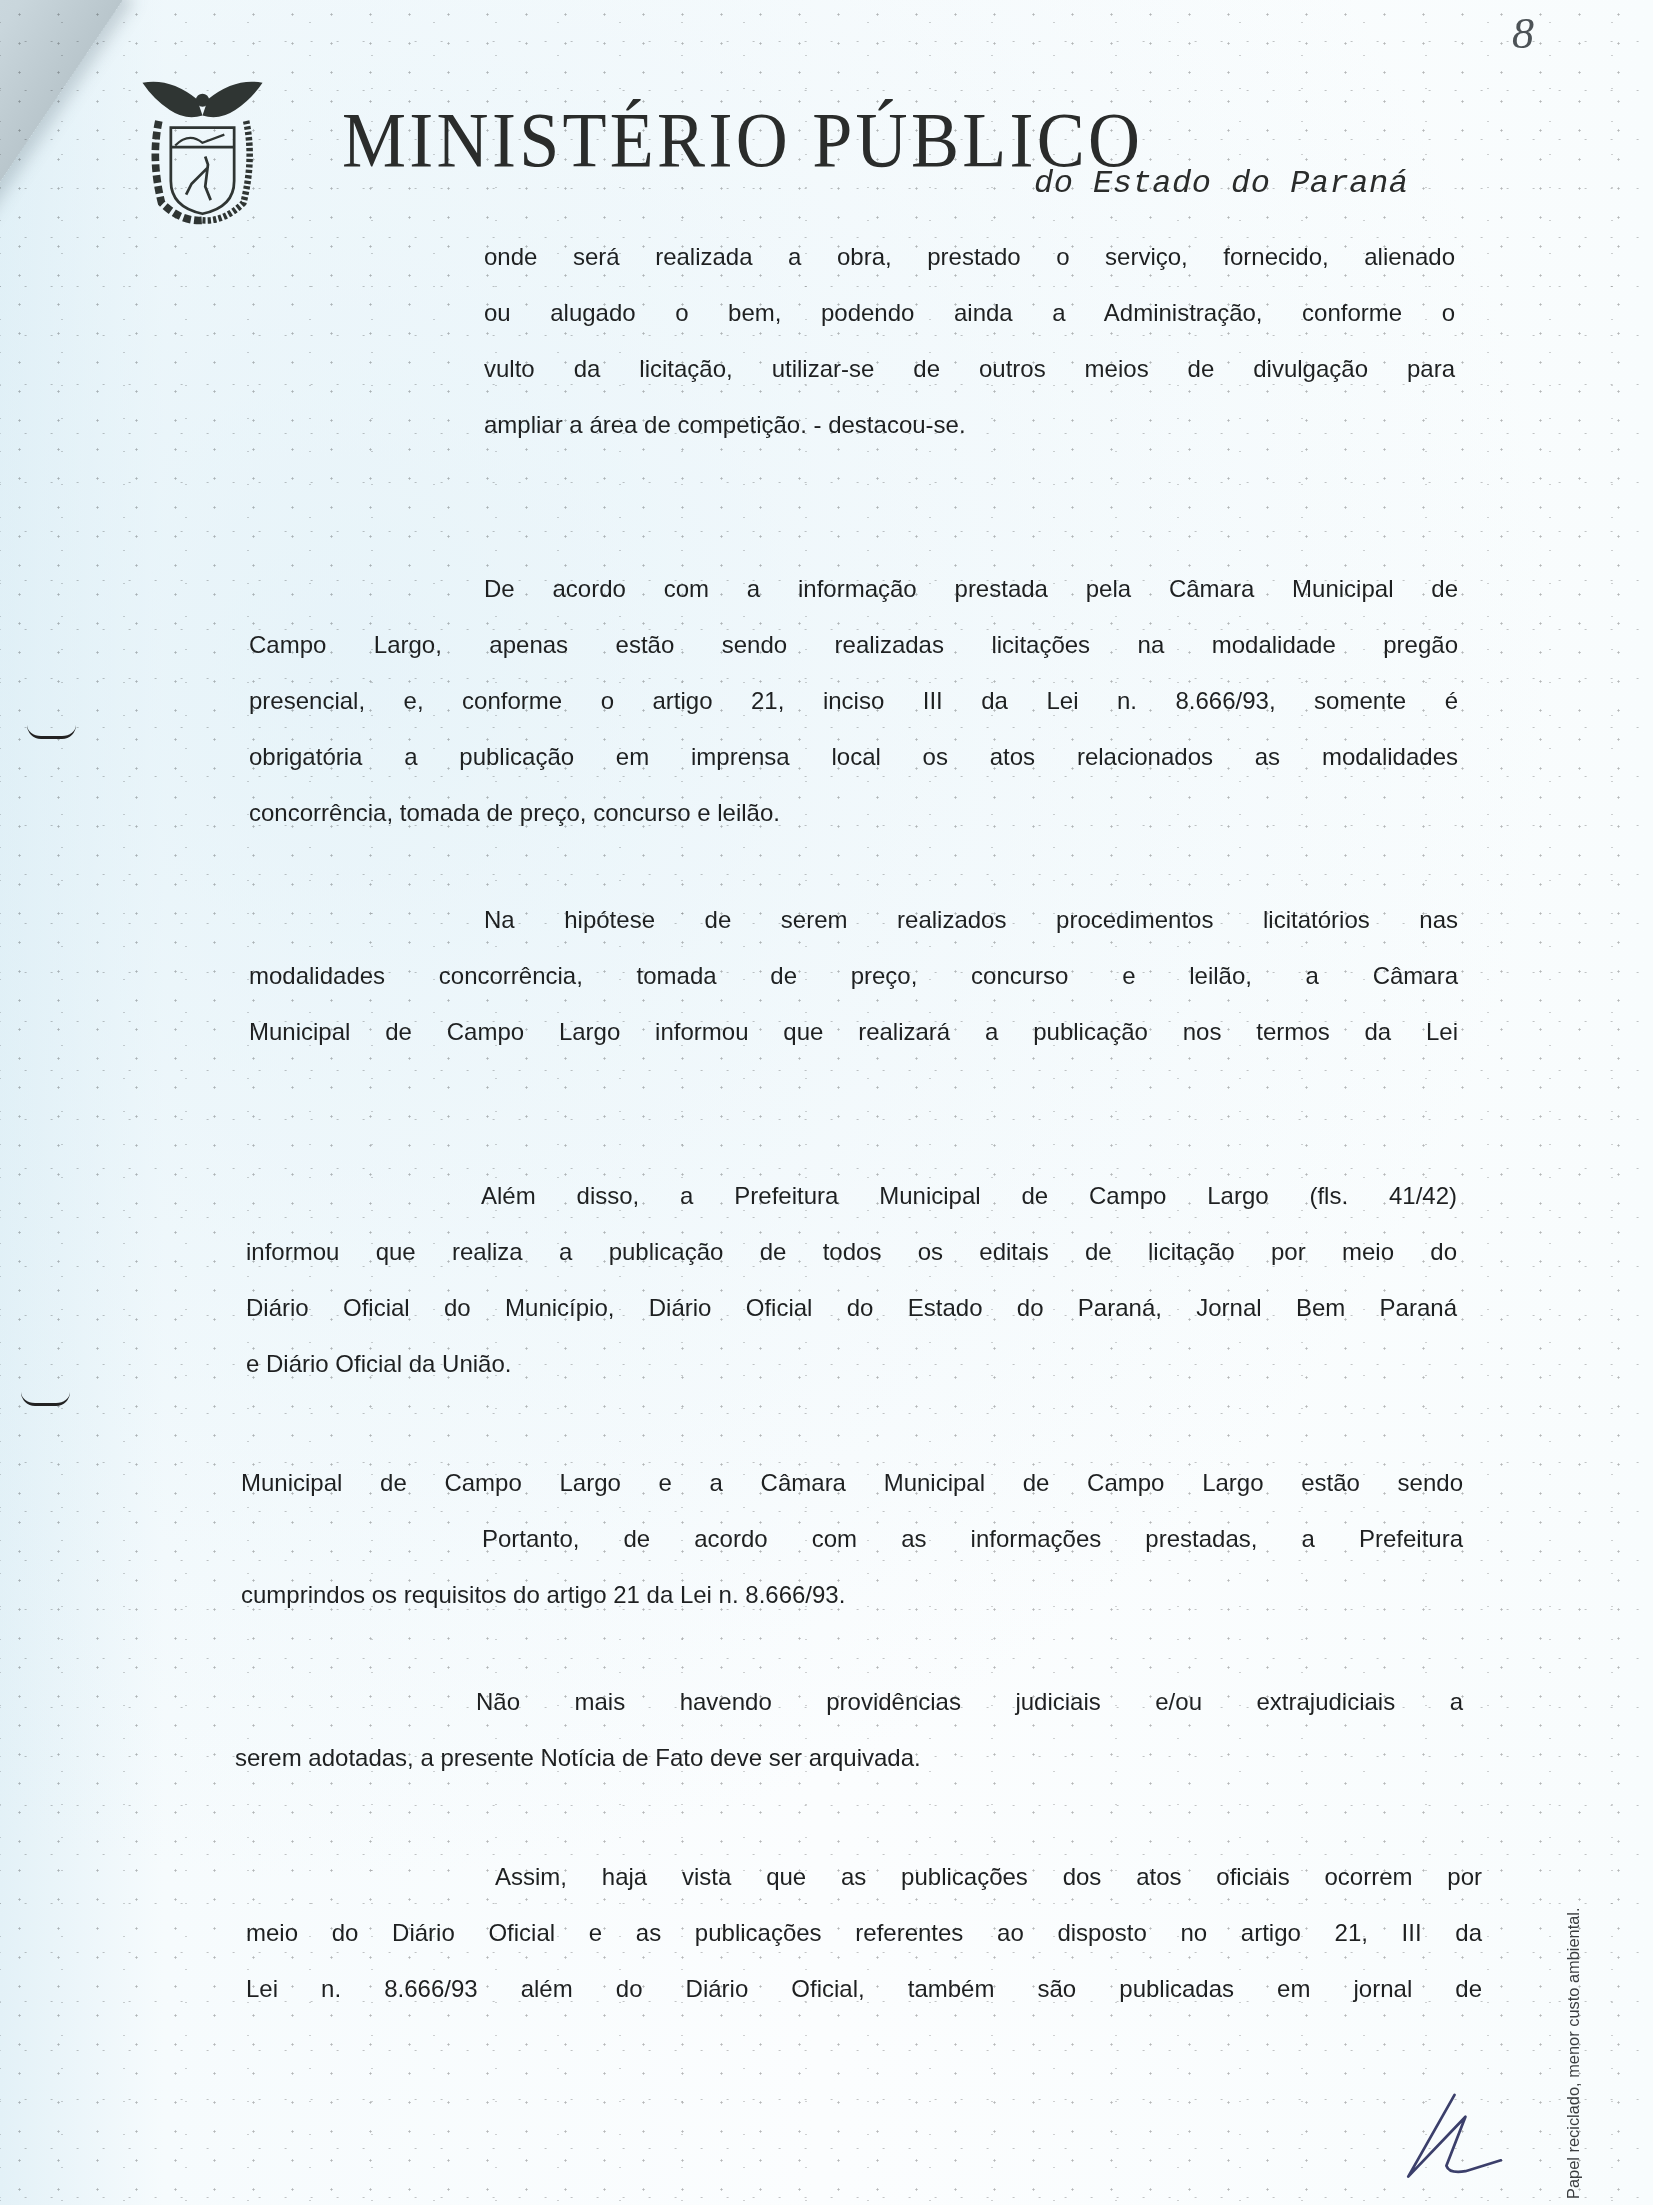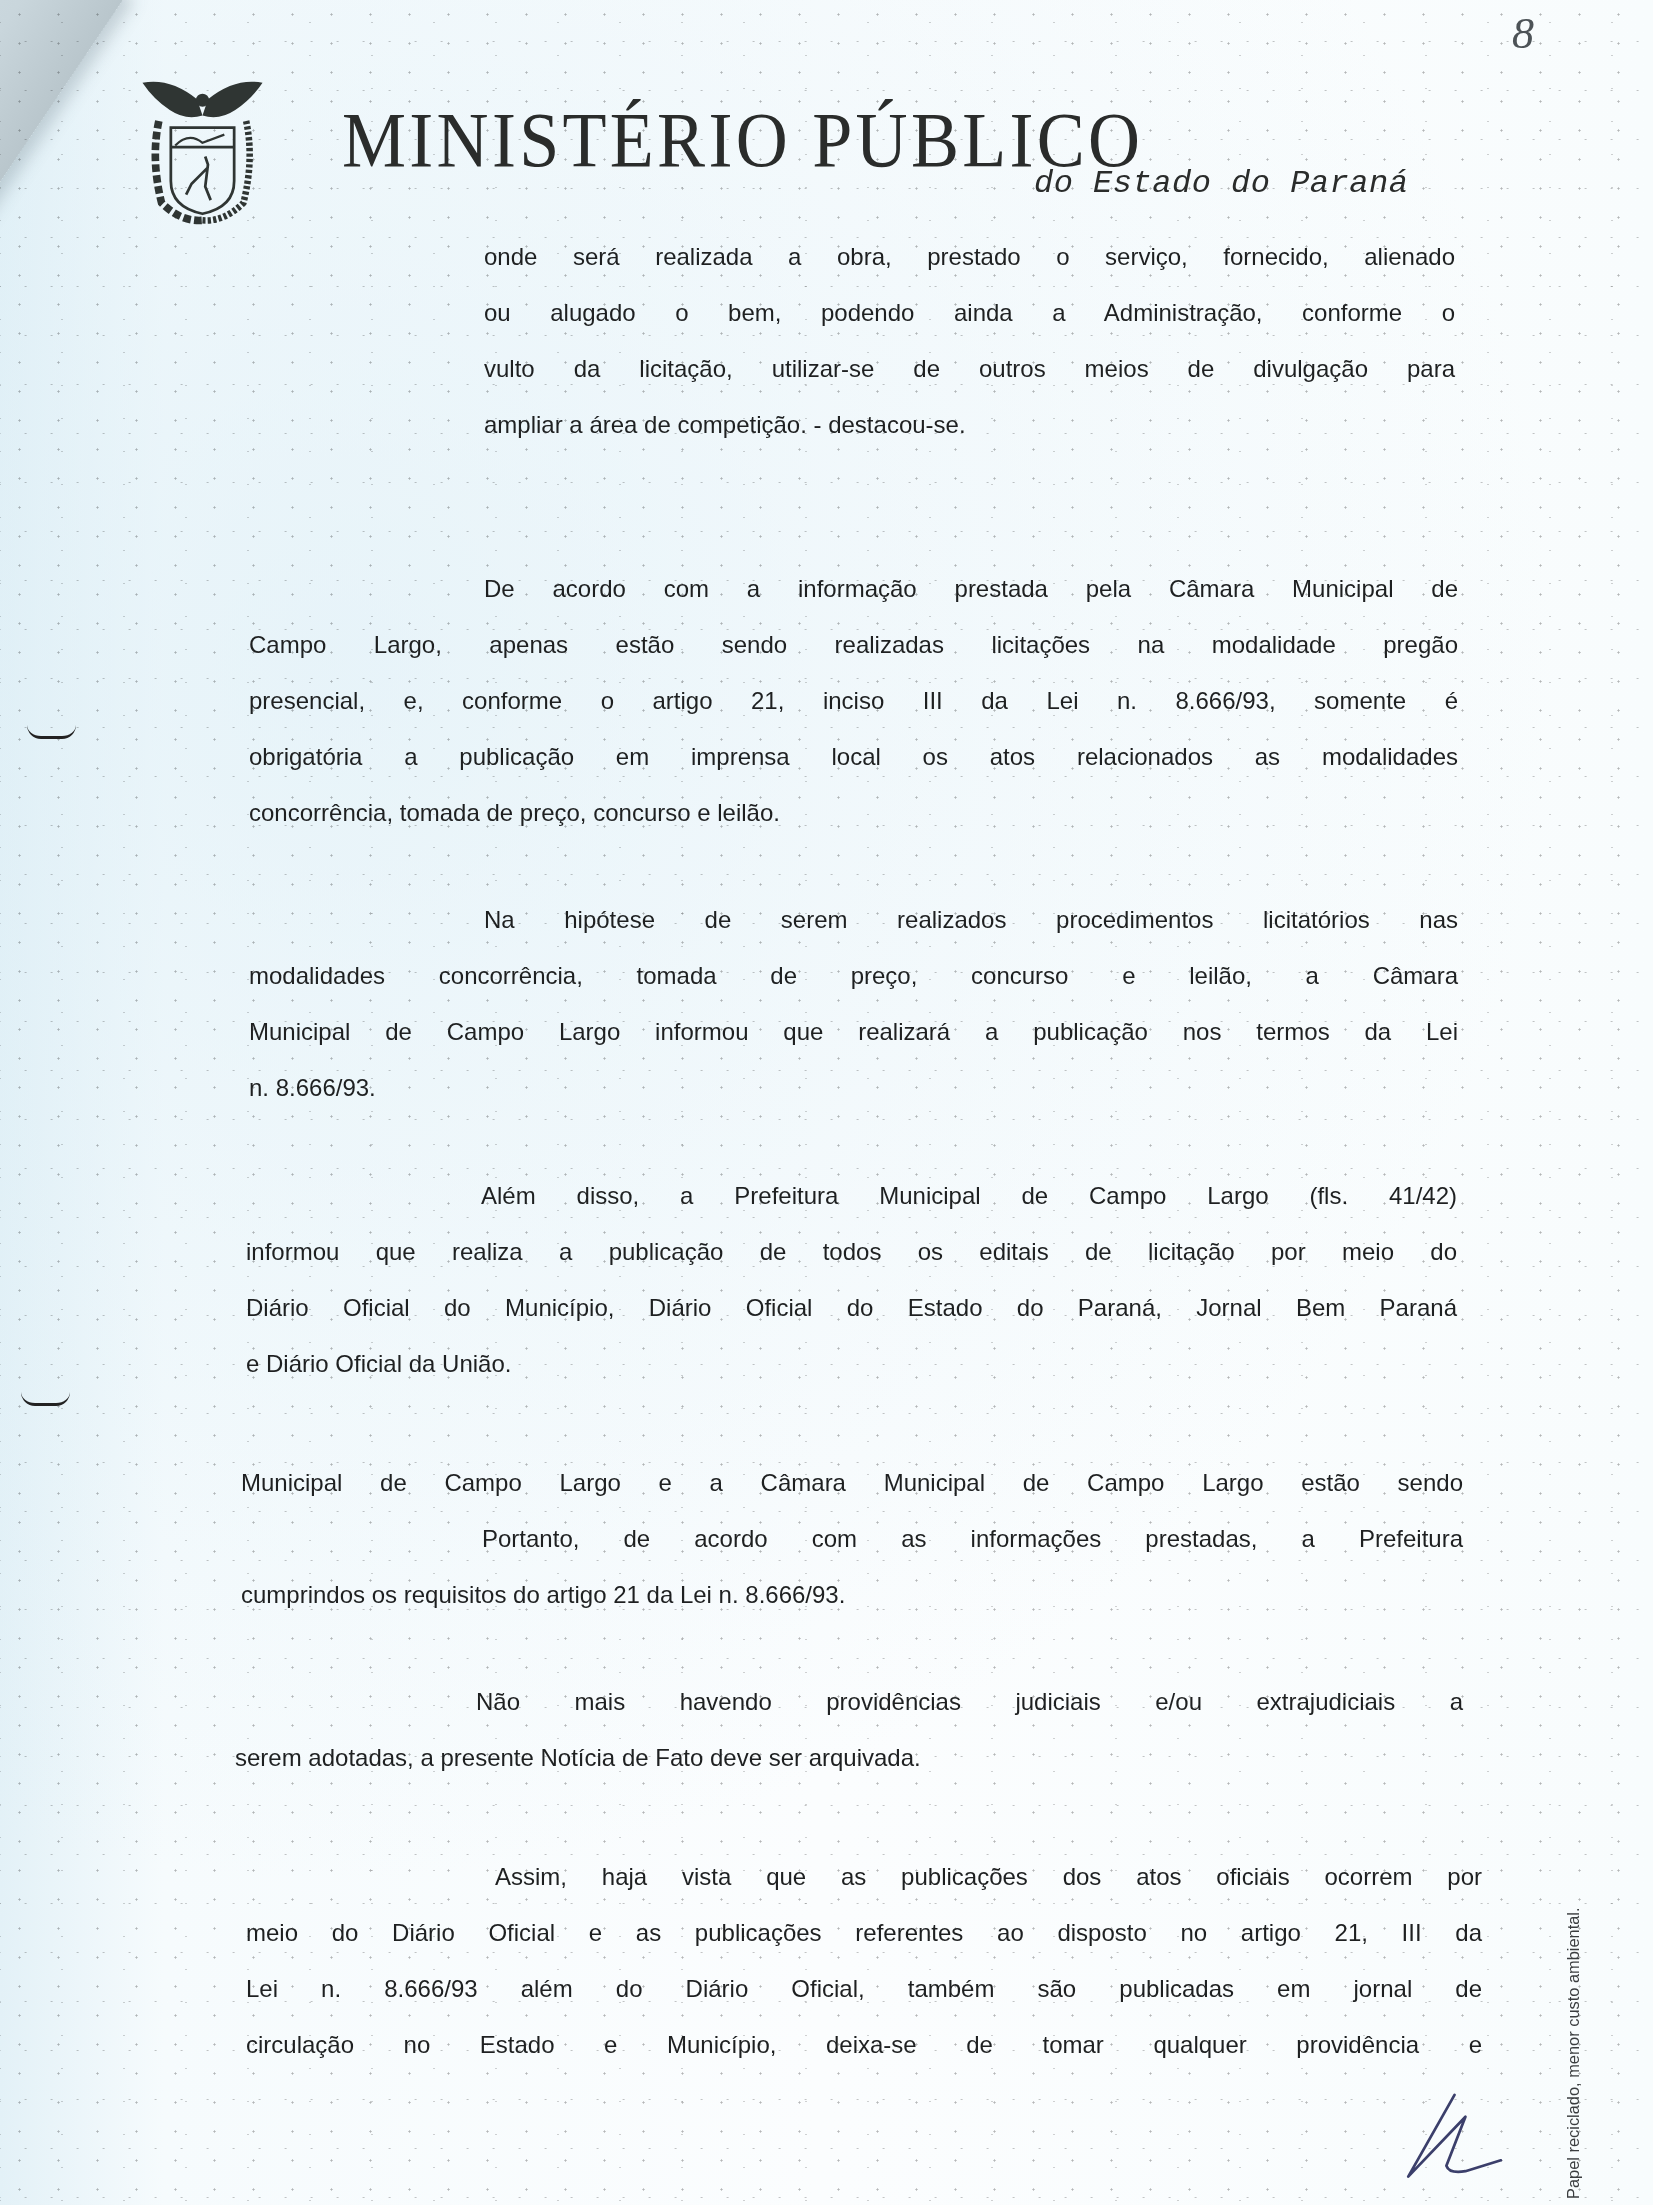--- a/index.html
+++ b/index.html
@@ -172,21 +172,20 @@
   <span class="p-line">Campo Largo, apenas estão sendo realizadas licitações na modalidade pregão</span>
   <span class="p-line">presencial, e, conforme o artigo 21, inciso III da Lei n. 8.666/93, somente é</span>
   <span class="p-line">obrigatória a publicação em imprensa local os atos relacionados as modalidades</span>
   <span class="p-line last">concorrência, tomada de preço, concurso e leilão.</span>
 </div>
 
 <div class="text-block" style="left:249px; top:892px; width:1209px;">
   <span class="p-line" style="padding-left:235px;">Na hipótese de serem realizados procedimentos licitatórios nas</span>
   <span class="p-line">modalidades concorrência, tomada de preço, concurso e leilão, a Câmara</span>
   <span class="p-line">Municipal de Campo Largo informou que realizará a publicação nos termos da Lei</span>
-  <span class="p-line last">n. 8.666/93.</span>
 </div>
 
 <div class="text-block" style="left:246px; top:1168px; width:1211px;">
   <span class="p-line" style="padding-left:235px;">Além disso, a Prefeitura Municipal de Campo Largo (fls. 41/42)</span>
   <span class="p-line">informou que realiza a publicação de todos os editais de licitação por meio do</span>
   <span class="p-line">Diário Oficial do Município, Diário Oficial do Estado do Paraná, Jornal Bem Paraná</span>
   <span class="p-line last">e Diário Oficial da União.</span>
 </div>
 
 <div class="text-block" style="left:241px; top:1455px; width:1222px;">
@@ -197,21 +196,20 @@
 
 <div class="text-block" style="left:235px; top:1674px; width:1228px;">
   <span class="p-line" style="padding-left:241px;">Não mais havendo providências judiciais e/ou extrajudiciais a</span>
   <span class="p-line last">serem adotadas, a presente Notícia de Fato deve ser arquivada.</span>
 </div>
 
 <div class="text-block" style="left:230px; top:1849px; width:1236px;margin-left:16px;">
   <span class="p-line" style="padding-left:249px;">Assim, haja vista que as publicações dos atos oficiais ocorrem por</span>
   <span class="p-line">meio do Diário Oficial e as publicações referentes ao disposto no artigo 21, III da</span>
   <span class="p-line">Lei n. 8.666/93 além do Diário Oficial, também são publicadas em jornal de</span>
-  <span class="p-line">circulação no Estado e Município, deixa-se de tomar qualquer providência e</span>
 </div>
 
 <div class="side-note">Papel reciclado, menor custo ambiental.</div>
 
 <div class="margin-mark" style="left:27px; top:725px;"></div>
 <div class="margin-mark" style="left:21px; top:1392px;"></div>
 
 <div class="signature">
   <svg viewBox="0 0 220 200" width="120" height="109">
     <path d="M100 20 L15 170 L120 60 L85 150 Q90 165 120 160 L185 140" fill="none" stroke="#3b3f6b" stroke-width="5" stroke-linecap="round" stroke-linejoin="round"></path>

